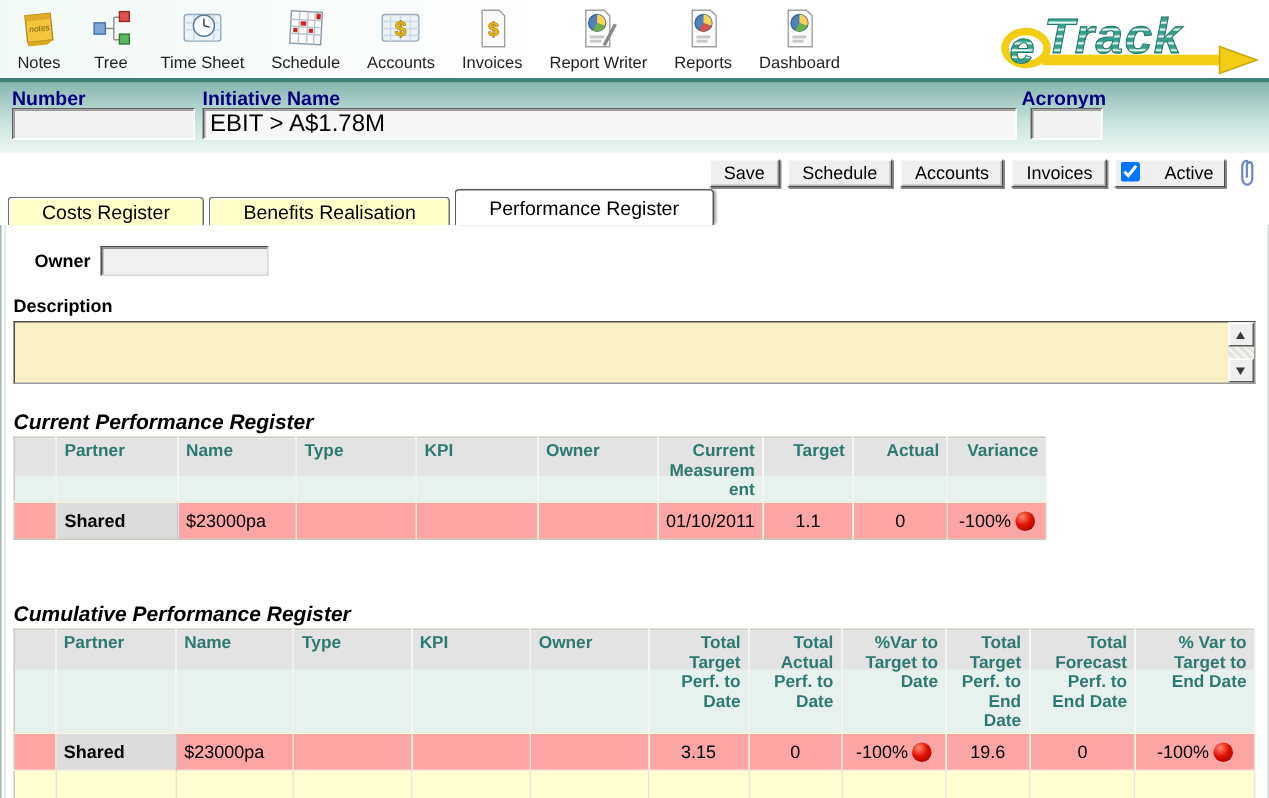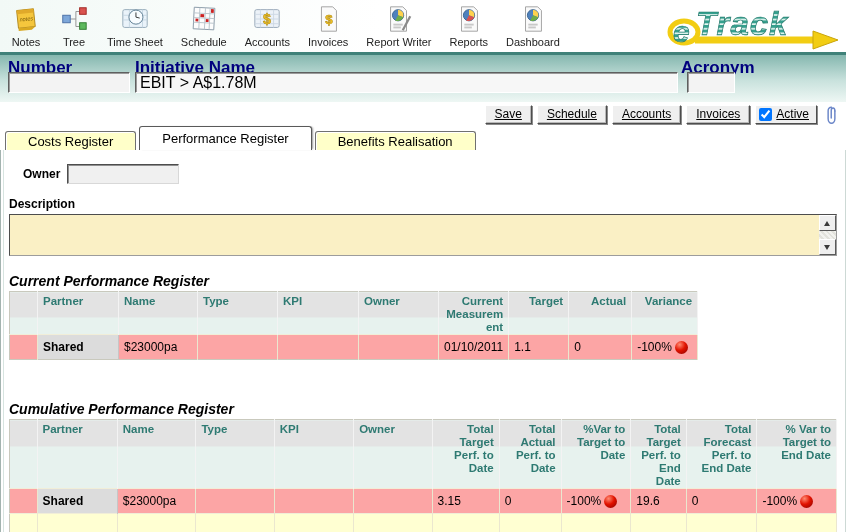--- a/index.html
+++ b/index.html
@@ -25,45 +25,45 @@
   }
   .ticon svg{ display:block; }
   .logo{ margin-left:auto; padding:1px 2px 0 0; background:#fff; }
 
   
   .band{
     height:50px; position:relative;
     border-top:3px solid #3f8179;
     background:linear-gradient(180deg,#85b7af 0%,#c9e2dd 55%,#eef7f4 100%);
   }
-  .band .flabel{ position:absolute; top:3px; font-weight:bold; color:#00007e; font-size:17px; }
+  .band .flabel{ position:absolute; top:3px; font-weight:bold; color:#00007e; font-size:13px; }
   .band input{
     position:absolute; top:17px; height:21px; font-size:16px; padding:2px 4px;
     border:1px solid; border-color:#5f5f5f #ffffff #ffffff #5f5f5f;
     box-shadow:inset 1px 1px 0 #9a9a9a; background:#f3f3f3; outline:none;
     font-family:"Liberation Sans", sans-serif;
   }
   #fld-number-label{ left:8px; }  #fld-number{ left:8px; width:122px; }
   #fld-name-label{ left:135px; }  #fld-name{ left:135px; width:543px; background:#f7f7f7; }
   #fld-acr-label{ left:681px; }   #fld-acr{ left:687px; width:48px; }
 
   
   .actionbar{
-    height:23px; display:flex; justify-content:flex-end; align-items:flex-start;
-    gap:5px; padding:3px 5px 0 0; background:#fff;text-decoration:underline;
+    height:23px; display:flex; justify-content:flex-end; align-items:center;
+    gap:5px; padding:3px 5px 0 0; background:#fff;
   }
   .wbtn{
     font-family:"Liberation Sans", sans-serif; font-size:12px; color:#000;
     background:#efefef; padding:1px 9px 2px 9px; line-height:14px;
     border:1px solid; border-color:#ffffff #4d4d4d #4d4d4d #ffffff;
     box-shadow:1px 1px 0 #8a8a8a, inset -1px -1px 0 #b8b8b8;
     cursor:default;
   }
   .activebox{
-    display:flex; align-items:center; gap:4px; background:#efefef;
+    display:flex; align-items:center; gap:16px; background:#efefef;
     padding:0 7px 1px 3px; height:19px;
     border:1px solid; border-color:#ffffff #4d4d4d #4d4d4d #ffffff;
     box-shadow:1px 1px 0 #8a8a8a;
   }
   .activebox input{ width:13px; height:13px; margin:0; }
   .clip{ display:flex; align-items:center; padding:0 3px; }
 
   
   .tabsrow{ height:25px; display:flex; align-items:flex-end; padding-left:5px; background:#fff; }
   .tab{
@@ -125,21 +125,21 @@
   }
   #tbl-current th{ height:41px; background:linear-gradient(180deg,#e3e3e3 0px,#e3e3e3 25px,#e7f2ee 25px,#e7f2ee 100%); }
   #tbl-cumulative th{ height:56px; background:linear-gradient(180deg,#e3e3e3 0px,#e3e3e3 26px,#e7f2ee 26px,#e7f2ee 100%); }
   th.r{ text-align:right;margin-top:20px; } th.l{ text-align:left; }
   td{
     height:25px; padding:1px 5px; background:#fca5a5;
     border-right:1px solid #ebe7cf; border-top:1px solid #f1eed8;
     overflow:hidden; white-space:nowrap;
   }
   td.partner{ background:#dcdcdc; font-weight:bold; border-right:1px solid #c6c6c6; }
-  td.num{ text-align:left; }
+  td.num{ text-align:center; }
   tr.emptyrow td{ background:#ffffd2; }
   .ball{
     display:inline-block; width:13px; height:13px; border-radius:50%;
     margin-left:3px; vertical-align:text-bottom;
     background:radial-gradient(circle at 35% 28%, #ff8a72 0%, #e21200 45%, #840000 100%);
   }
 </style>
 </head>
 <body>
 
@@ -326,22 +326,22 @@
   <span class="clip">
     <svg width="13" height="20" viewBox="0 0 13 22">
       <path d="M6.5 2.5 C4 2.5 2.8 4.2 2.8 6.2 V15 C2.8 18 4.6 20 6.5 20 C8.4 20 10.2 18 10.2 15 V6.5" fill="none" stroke="#6b86c8" stroke-width="1.6" stroke-linecap="round"></path>
       <path d="M10.2 6.5 C10.2 4.4 9.2 3.4 8.2 3.4 C7.2 3.4 6.2 4.3 6.2 6.2 V14.2" fill="none" stroke="#6b86c8" stroke-width="1.6" stroke-linecap="round"></path>
     </svg>
   </span>
 </div>
 
 <div class="tabsrow">
   <div class="tab">Costs Register</div>
+  <div class="tab">Benefits Realisation</div>
   <div class="tab active">Performance Register</div>
-  <div class="tab">Benefits Realisation</div>
 </div>
 
 <div class="panel">
 
   <div class="ownerrow">
     <span class="blabel">Owner</span>
     <input type="text" value="" style="">
   </div>
 
   <div class="blabel desclabel">Description</div>

